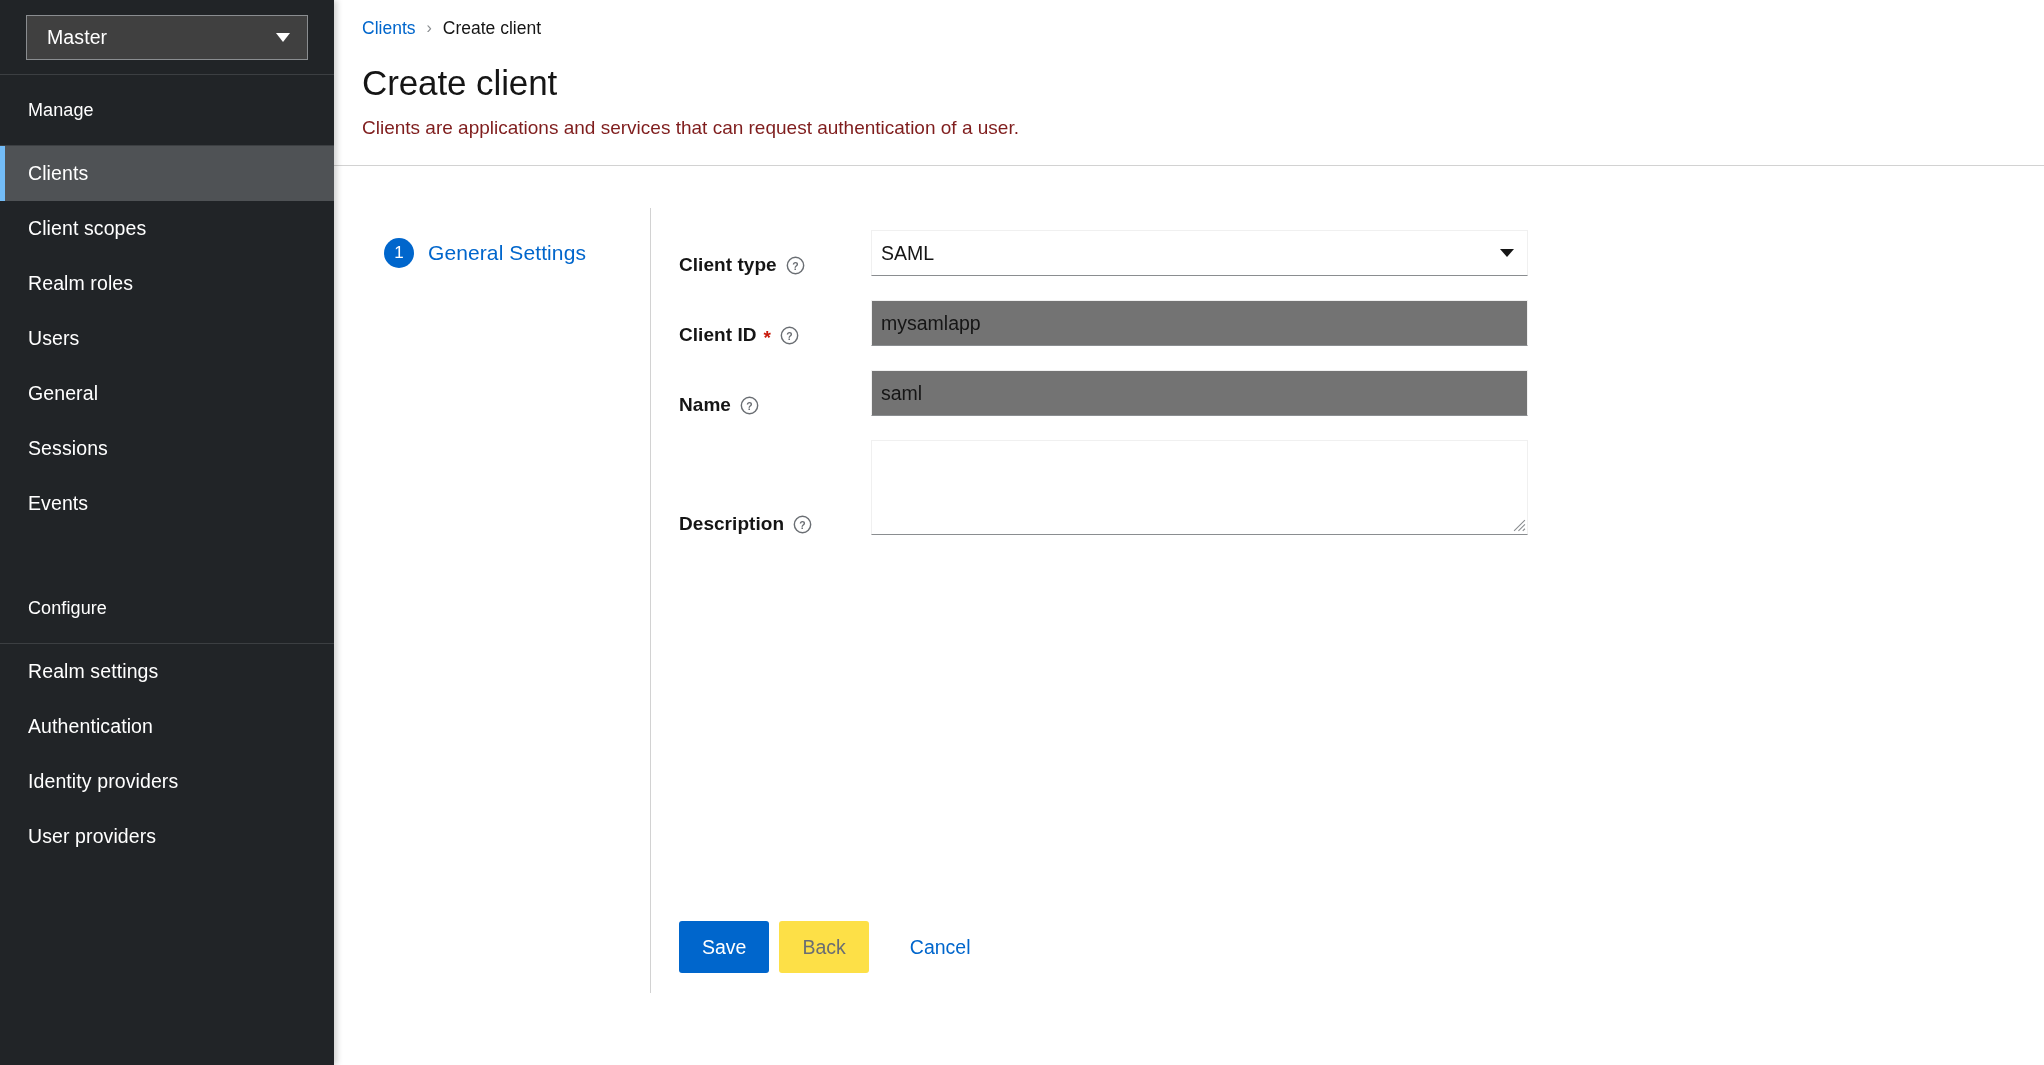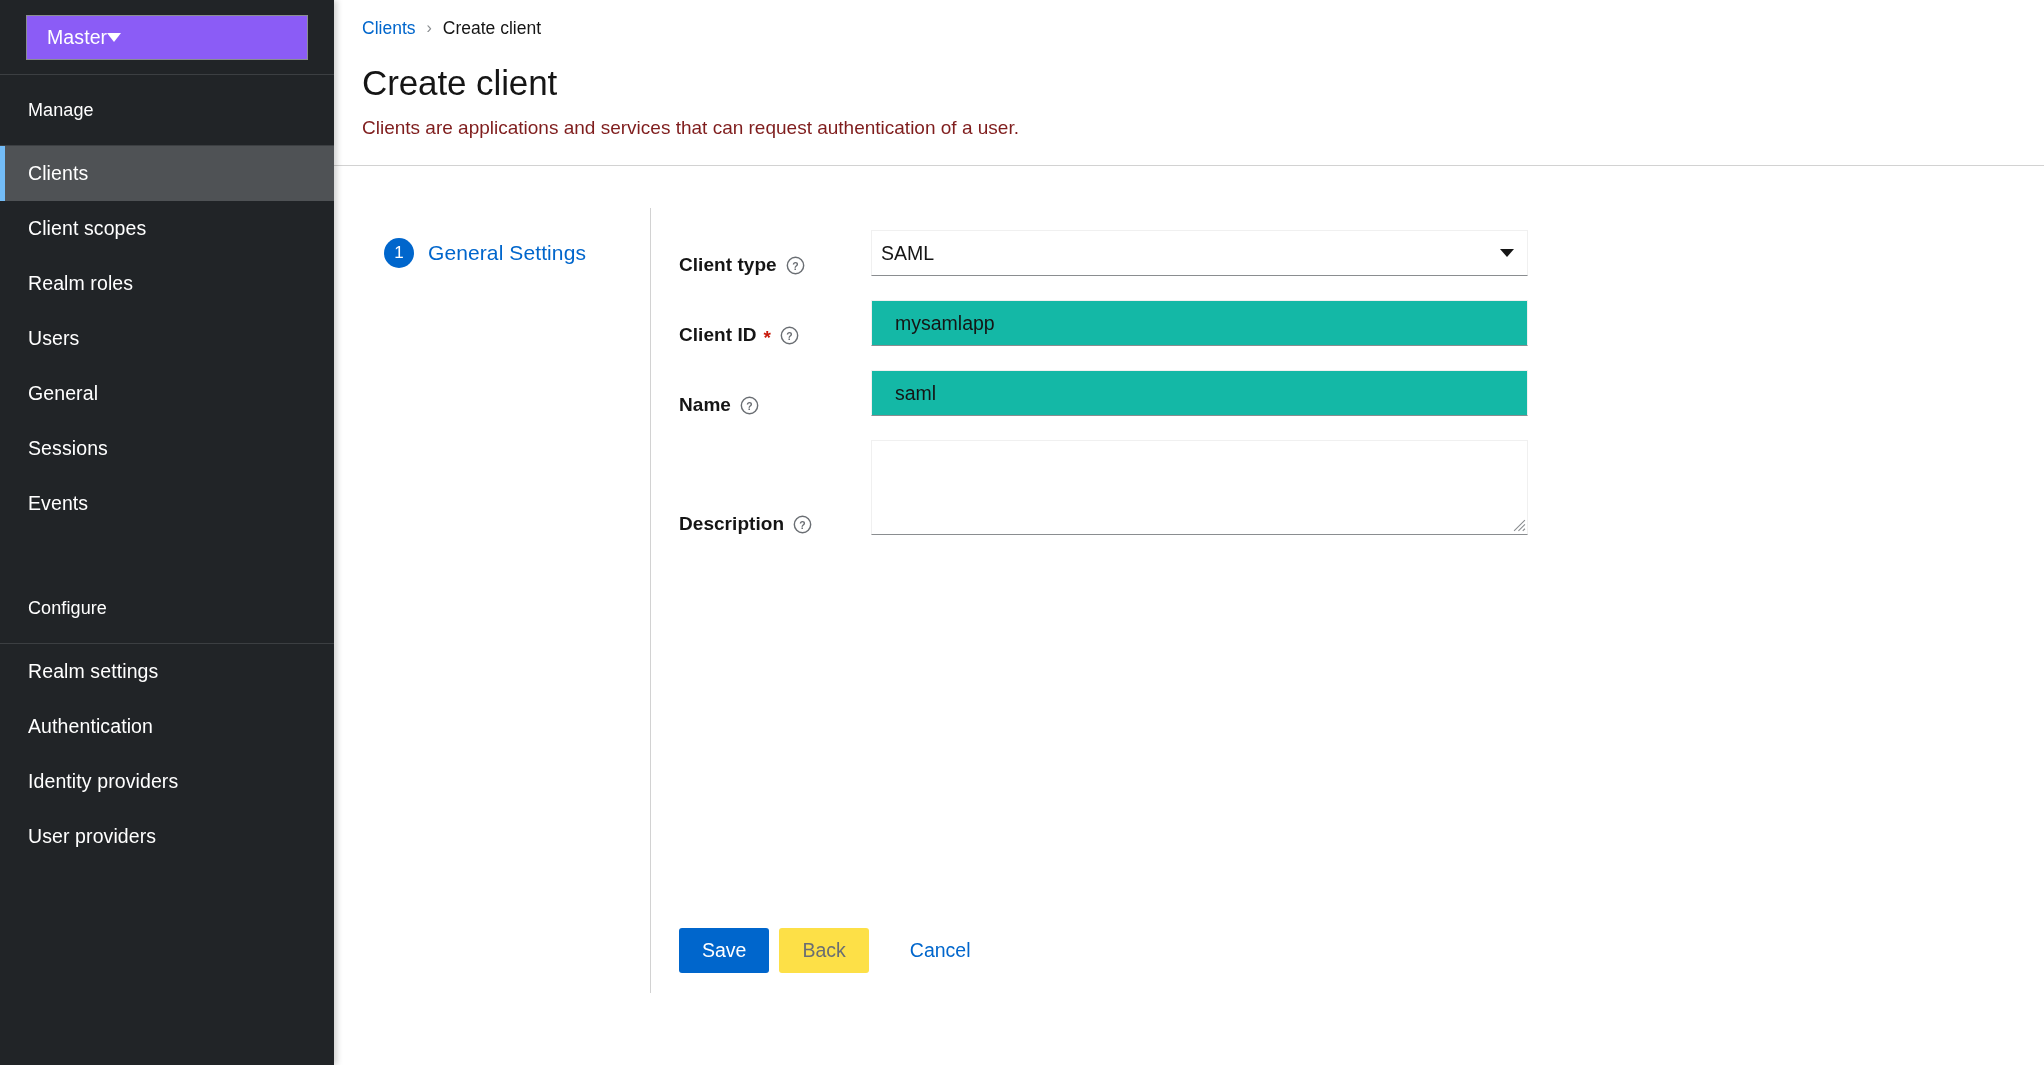--- a/index.html
+++ b/index.html
@@ -30,24 +30,24 @@
     position: relative;
     z-index: 5;
     box-shadow: 3px 0 6px rgba(3,3,3,0.18);
   }
   .realm-selector-wrap {
     padding: 15px 26px 14px 26px;
   }
   .realm-selector {
     height: 45px;
     border: 1px solid #8a8d90;
-    background: #8b5cf6;
-    display: flex;
-    align-items: center;
-    justify-content: flex-start;
+    background: #404040;
+    display: flex;
+    align-items: center;
+    justify-content: space-between;
     padding: 0 17px 0 20px;
     box-sizing: border-box;
     cursor: pointer;
   }
   .realm-selector .realm-name {
     color: #ffffff;
     font-size: 19.5px;
     letter-spacing: 0.1px;
   }
   .caret-down {
@@ -250,23 +250,23 @@
     width: 0; height: 0;
     border-left: 7px solid transparent;
     border-right: 7px solid transparent;
     border-top: 8px solid #151515;
   }
   .text-input {
     width: 100%;
     height: 46px;
     border: 1px solid #f0f0f0;
     border-bottom: 1px solid #8a8d90;
-    background: #14b8a6;
-    box-sizing: border-box;
-    padding: 0 23px;
+    background: #737373;
+    box-sizing: border-box;
+    padding: 0 9px;
     font-family: "Liberation Sans", sans-serif;
     font-size: 19.5px;
     color: #151515;
     outline: none;
   }
   .textarea-wrap { position: relative; }
   .textarea-field {
     width: 100%;
     height: 95px;
     border: 1px solid #f0f0f0;
@@ -295,21 +295,21 @@
     padding: 0 0 20px 28px;
     display: flex;
     align-items: center;
   }
   .btn {
     font-family: "Liberation Sans", sans-serif;
     font-size: 19.5px;
     border: none;
     border-radius: 3px;
     padding: 0 23px;
-    height: 45px;
+    height: 52px;
     cursor: pointer;
     line-height: 45px;
   }
   .btn-primary {
     background: #0066cc;
     color: #ffffff;
   }
   .btn-disabled {
     background: #fde047;
     color: #6a6e73;

